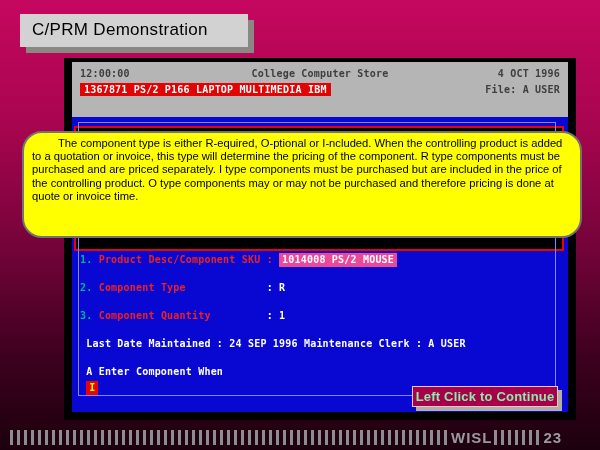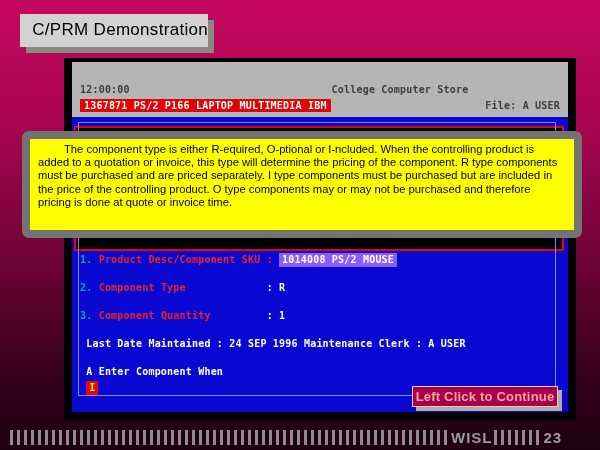--- a/index.html
+++ b/index.html
@@ -5,35 +5,34 @@
   * { margin:0; padding:0; box-sizing:border-box; }
   html,body { width:600px; height:450px; overflow:hidden; }
   body {
     position:relative;
     font-family:"Liberation Sans", sans-serif;
     background:linear-gradient(180deg,#c5075f 0%, #a8054f 28%, #740339 55%, #3c011e 80%, #1c000d 100%);
   }
 
   
   .title-box {
-    position:absolute; left:20px; top:14px; width:188px; height:33px;
+    position:absolute; left:20px; top:14px; width:228px; height:33px;
     background:#d2d2d2; box-shadow:6px 6px 0 #8a8880;
     color:#000; font-size:17px; line-height:32px; padding-left:12px;
     letter-spacing:0.3px;
-    text-align:right;
   }
 
   
   .window { position:absolute; left:64px; top:58px; width:512px; height:362px; background:#000; }
 
   .term-header {
     position:absolute; left:8px; top:4px; width:496px; height:55px;
     background:#b5b5b5; color:#3e3e3e;
     font-family:"DejaVu Sans Mono", monospace; font-size:10px; font-weight:bold;
-    letter-spacing:0.2px; padding:20px 8px 0 8px;
+    letter-spacing:0.2px; padding:4px 8px 0 8px;
   }
   .hrow { display:flex; align-items:center; height:15px; white-space:pre; }
   .hrow .l { flex:1; text-align:left; }
   .hrow .c { flex:2; text-align:center; }
   .hrow .r { flex:1; text-align:right; }
   .badge { background:#e00404; color:#fff; padding:1px 4px; }
   .hrow2 { display:flex; justify-content:space-between; align-items:center; height:17px; }
   .hrow3 { text-align:center; height:15px; }
 
   .screen { position:absolute; left:8px; top:59px; width:496px; height:295px; background:#0808d2; }
@@ -51,36 +50,36 @@
     position:absolute; left:8px; top:137px;
     font-family:"DejaVu Sans Mono", monospace; font-size:10px; font-weight:bold;
     letter-spacing:0.2px;
   }
   .form-row { white-space:pre; line-height:11px; }
   .form-row:nth-child(-n+4) { margin-bottom:17px; }
   .form-row:nth-child(5) { margin-bottom:5px; }
   .seg-num { color:#00b48c; }
   .seg-label { color:#ee2020; }
   .seg-plain { color:#fff; }
-  .seg-value-hl { background:#8b5cf6; color:#fff; padding:1px 3px 2px 3px; }
+  .seg-value-hl { background:#ec4899; color:#fff; padding:1px 3px 2px 3px; }
   .seg-cursor { background:#e80404; color:#ffff00; padding:1px 3px 2px 3px; }
 
   
   .continue-btn {
     position:absolute; left:412px; top:386px; width:146px; height:21px;
     background:#a8004a; border:1px solid #d8d0c8;
     box-shadow:4px 4px 0 #b5ada3;
-    color:#fca5a5; font-size:13px; font-weight:bold; text-align:center; line-height:19px;
+    color:#86efac; font-size:13px; font-weight:bold; text-align:center; line-height:19px;
     letter-spacing:0.2px; cursor:pointer;
   }
 
   
   .callout {
     position:absolute; left:22px; top:131px; width:560px; height:107px;
-    background:#ffff00; border:8px solid #737373; border-radius:7px;
+    background:#ffff00; border:2px solid #737373; border-radius:20px;
     color:#000; font-size:11.2px; line-height:13.2px; padding:4px 9px 0 8px;
   }
   .callout p { text-indent:26px; }
 
   
   .footer {
     position:absolute; left:0; top:427px; width:600px; height:20px;
     display:flex; align-items:center; padding:0 10px; gap:1px;
     color:#9a9a9a; font-weight:bold; font-size:15px;
   }
@@ -97,20 +96,21 @@
 <body>
 
 <div class="title-box">C/PRM Demonstration</div>
 
 <div class="window">
 
   <div class="term-header">
     <div class="hrow">
       <span class="l">12:00:00</span>
       <span class="c">College Computer Store</span>
+      <span class="r">4 OCT 1996</span>
     </div>
     <div class="hrow2">
       <span class="badge">1367871 PS/2 P166 LAPTOP MULTIMEDIA IBM</span>
       <span>File: A USER</span>
     </div>
   </div>
 
   <div class="screen">
     <div class="black-panel"></div>
     <div class="screen-border"></div>

